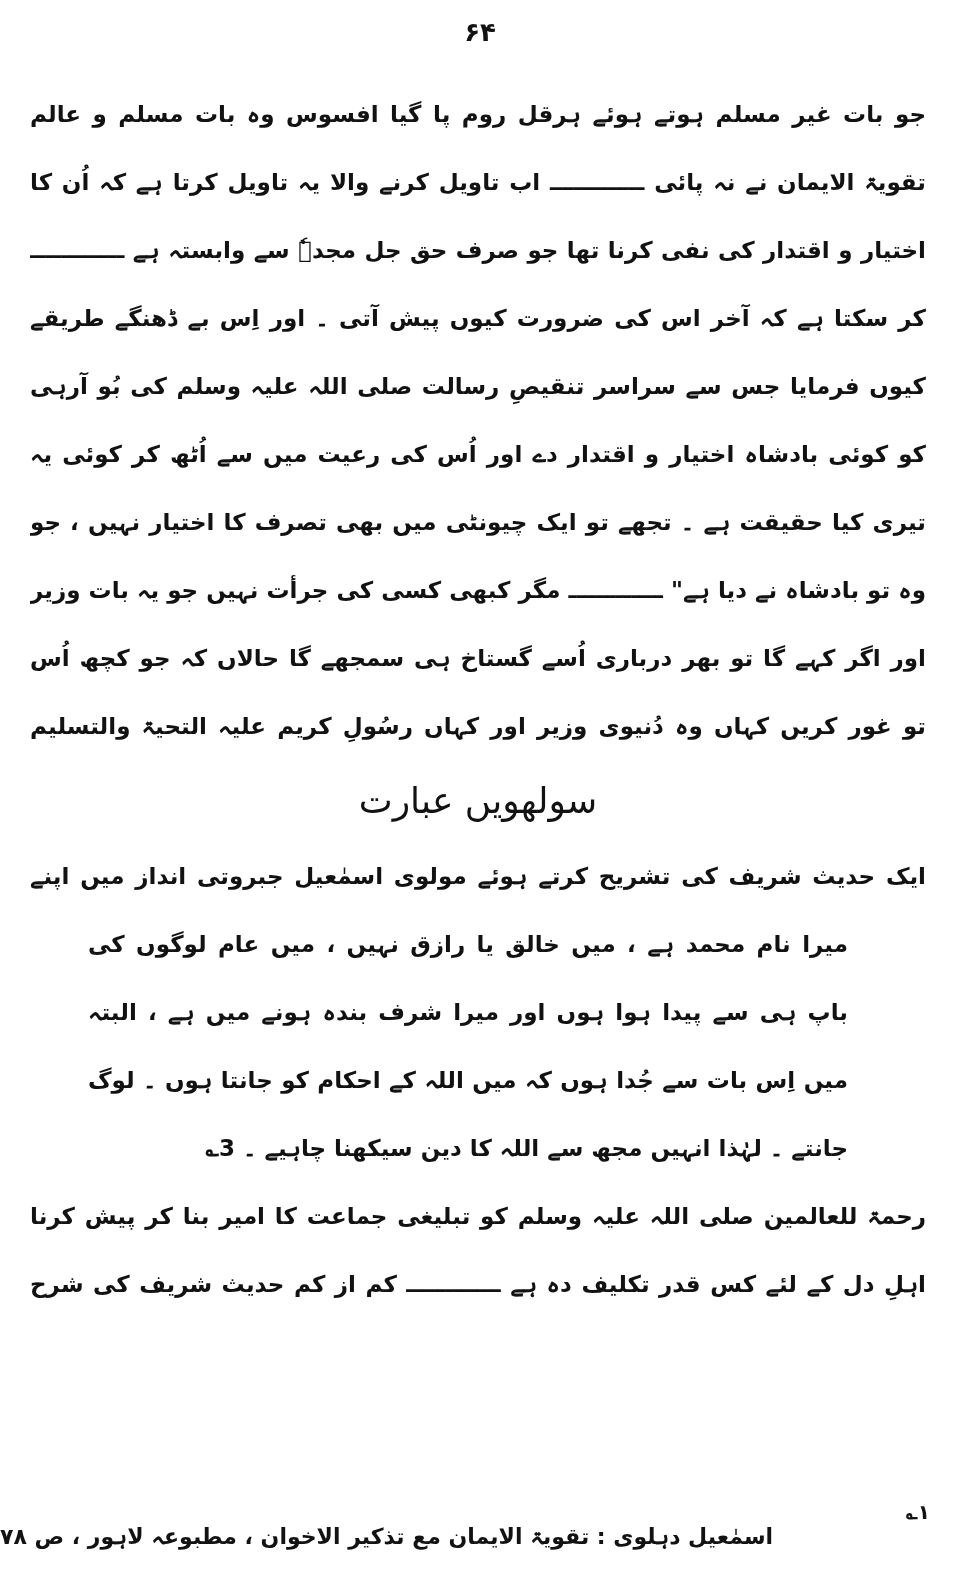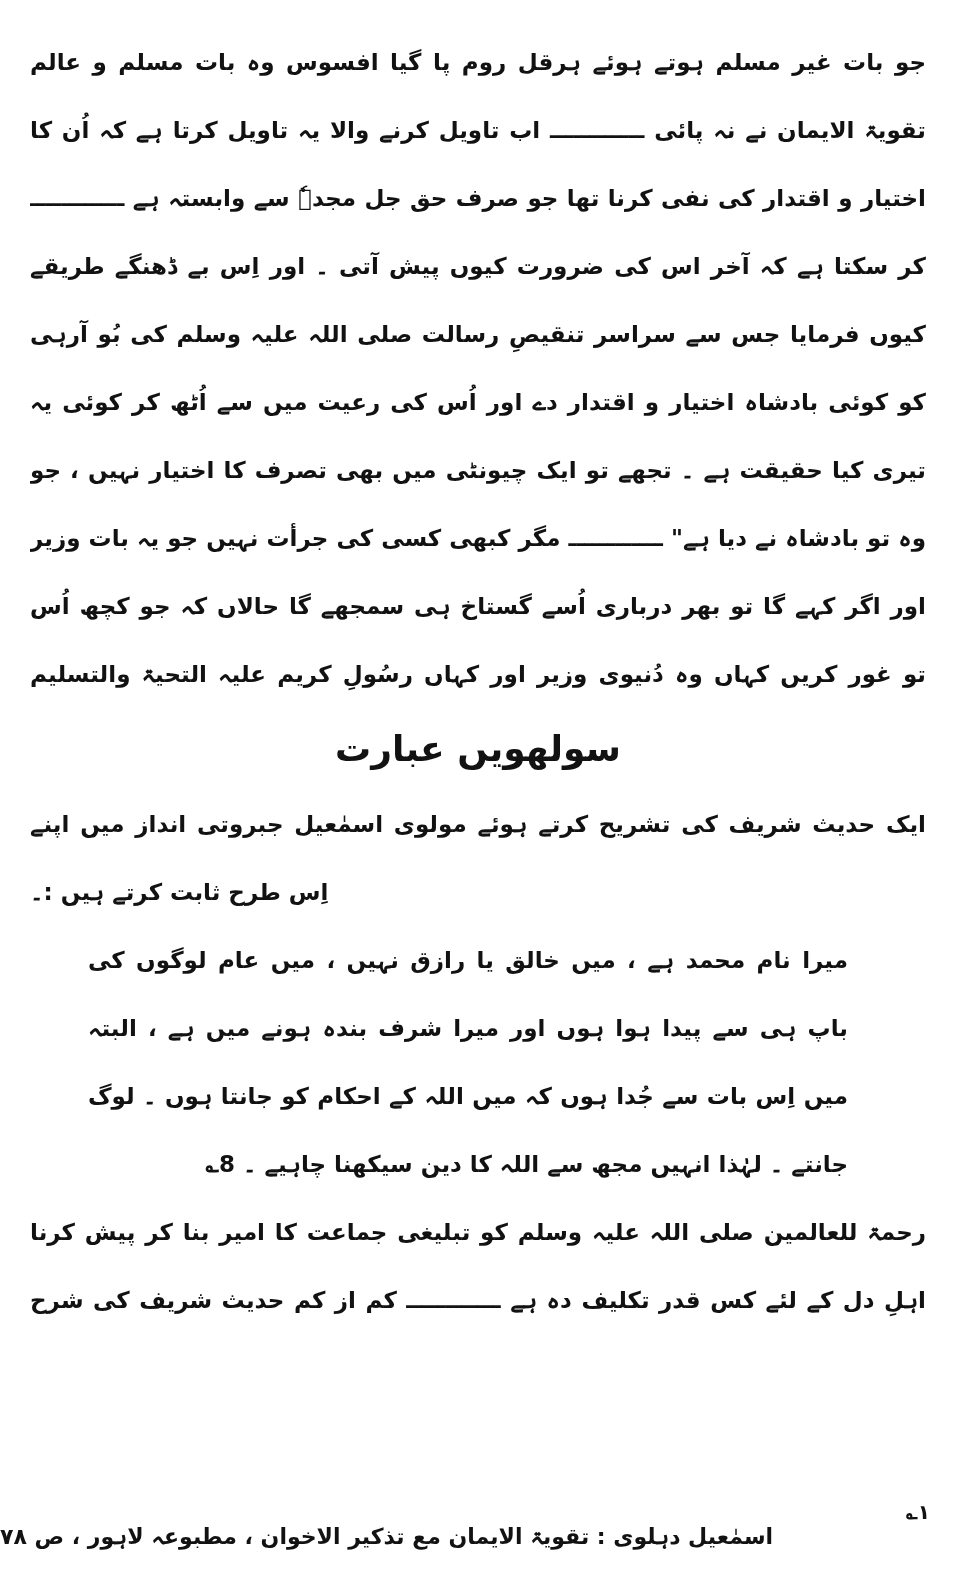--- a/index.html
+++ b/index.html
@@ -44,21 +44,21 @@
     text-align: left;
     text-align-last: left;
   }
   .line.align-right {
     text-align: right;
     text-align-last: right;
   }
   .section-heading {
     text-align: center;
     font-size: 36px;
-    font-weight: bold;
+    font-weight: normal;
     height: 82px;
     line-height: 82px;
     overflow: hidden;
   }
   .quote-block {
     margin-right: 78px;
     margin-left: 58px;
   }
   .footnote {
     position: absolute;
@@ -79,48 +79,48 @@
     font-size: 22px;
     font-weight: bold;
     line-height: 46px;
   }
 </style>
 </head>
 <body>
 
 <div class="page">
 
+  <div class="page-number">۶۴</div>
 
   <div class="content">
 
     <div>
       <div class="line">جو بات غیر مسلم ہوتے ہوئے ہرقل روم پا گیا افسوس وہ بات مسلم و عالم ہوتے ہوئے صاحب</div>
       <div class="line">تقویۃ الایمان نے نہ پائی ــــــــــــ اب تاویل کرنے والا یہ تاویل کرتا ہے کہ اُن کا مقصد اُس</div>
       <div class="line">اختیار و اقتدار کی نفی کرنا تھا جو صرف حق جل مجدہٗ سے وابستہ ہے ــــــــــــ مگر سوال کرنے والا سوال</div>
       <div class="line">کر سکتا ہے کہ آخر اس کی ضرورت کیوں پیش آتی ۔ اور اِس بے ڈھنگے طریقے سے اِس حقیقت کا اِظہار</div>
       <div class="line">کیوں فرمایا جس سے سراسر تنقیصِ رسالت صلی اللہ علیہ وسلم کی بُو آرہی ہے ــــــــــــ ؟ کسی وزیراعظم</div>
       <div class="line">کو کوئی بادشاہ اختیار و اقتدار دے اور اُس کی رعیت میں سے اُٹھ کر کوئی یہ کہنے لگے ، "اے وزیر اعظم!</div>
       <div class="line">تیری کیا حقیقت ہے ۔ تجھے تو ایک چیونٹی میں بھی تصرف کا اختیار نہیں ، جو کچھ تجھے اختیار ملا ہے</div>
       <div class="line">وہ تو بادشاہ نے دیا ہے" ــــــــــــ مگر کبھی کسی کی جرأت نہیں جو یہ بات وزیر اعظم سے کہے</div>
       <div class="line">اور اگر کہے گا تو بھر درباری اُسے گستاخ ہی سمجھے گا حالاں کہ جو کچھ اُس نے کہا غلط نہ تھا ــــــ</div>
       <div class="line">تو غور کریں کہاں وہ دُنیوی وزیر اور کہاں رسُولِ کریم علیہ التحیۃ والتسلیم کی جنابِ عالی!</div>
     </div>
 
     <div class="section-heading">سولھویں عبارت</div>
 
     <div>
       <div class="line">ایک حدیث شریف کی تشریح کرتے ہوئے مولوی اسمٰعیل جبروتی انداز میں اپنے مزعومات کو</div>
-      <div class="line align-left">اِس طرح ثابت کرتے ہیں :۔</div>
     </div>
 
     <div class="quote-block">
       <div class="line">میرا نام محمد ہے ، میں خالق یا رازق نہیں ، میں عام لوگوں کی طرح اپنے</div>
       <div class="line">باپ ہی سے پیدا ہوا ہوں اور میرا شرف بندہ ہونے میں ہے ، البتہ عوام</div>
       <div class="line">میں اِس بات سے جُدا ہوں کہ میں اللہ کے احکام کو جانتا ہوں ۔ لوگ نہیں</div>
-      <div class="line align-right">جانتے ۔ لہٰذا انہیں مجھ سے اللہ کا دین سیکھنا چاہیے ۔ 8؎</div>
+      <div class="line align-right">جانتے ۔ لہٰذا انہیں مجھ سے اللہ کا دین سیکھنا چاہیے ۔ 3؎</div>
     </div>
 
     <div>
       <div class="line">رحمۃ للعالمین صلی اللہ علیہ وسلم کو تبلیغی جماعت کا امیر بنا کر پیش کرنا کتنی بڑی جرأت ہے اور</div>
       <div class="line">اہلِ دل کے لئے کس قدر تکلیف دہ ہے ــــــــــــ کم از کم حدیث شریف کی شرح لکھتے وقت نامِ محمد</div>
     </div>
 
   </div>
 
   <div class="footnote">

